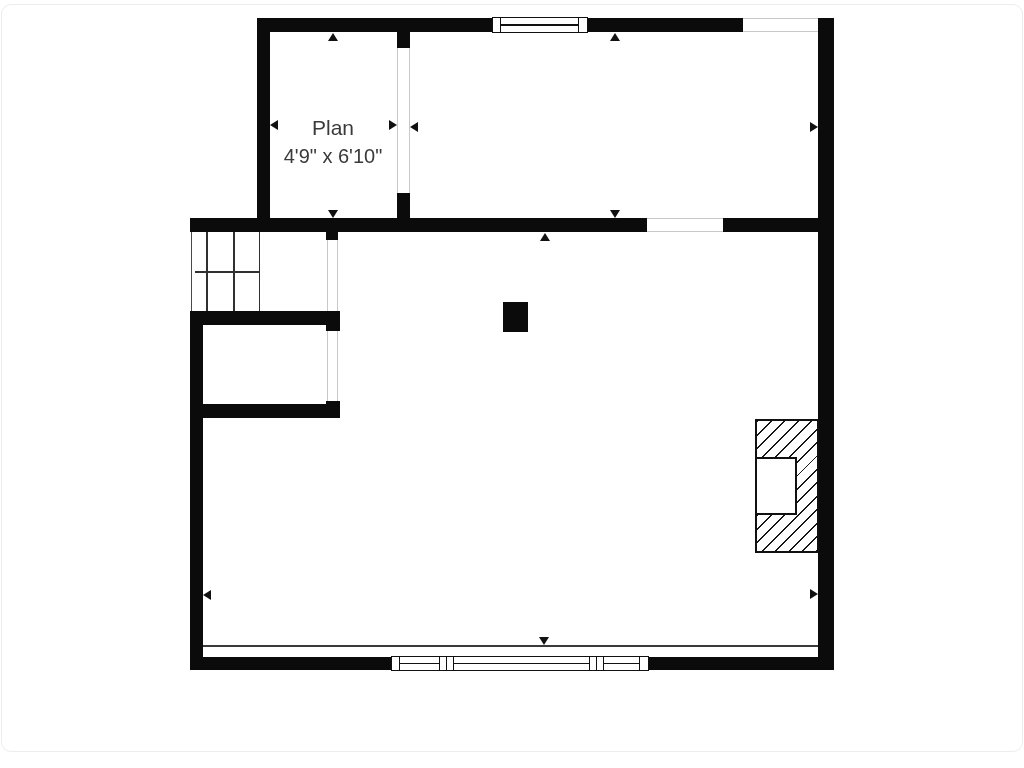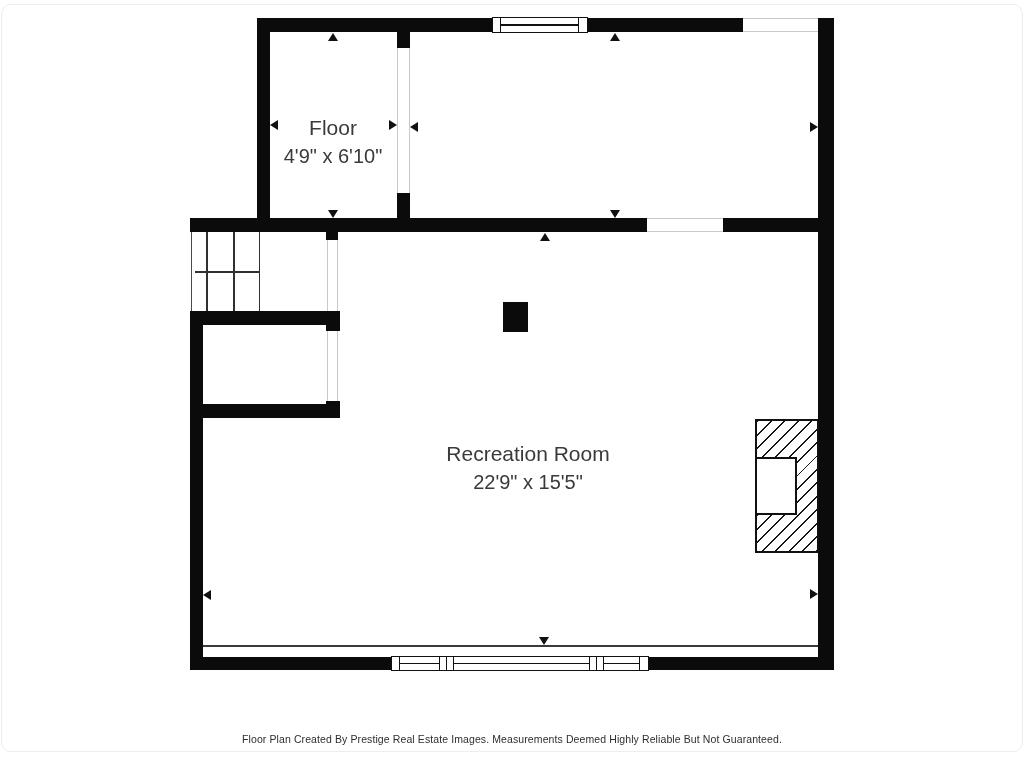--- a/index.html
+++ b/index.html
@@ -126,22 +126,17 @@
   <div class="arr left" style="left:410px;top:122px;"></div>
   <div class="arr right" style="left:810px;top:122px;"></div>
   <div class="arr up" style="left:610px;top:33px;"></div>
   <div class="arr down" style="left:610px;top:210px;"></div>
   <div class="arr up" style="left:540px;top:233px;"></div>
   <div class="arr down" style="left:539px;top:637px;"></div>
   <div class="arr left" style="left:203px;top:590px;"></div>
   <div class="arr right" style="left:810px;top:589px;"></div>
 
   <div class="room-label" style="left:333px;top:114px;">
-    <div>Floor</div>
+    <div>Plan</div>
     <div class="dims">4'9" x 6'10"</div>
   </div>
-  <div class="room-label" style="left:528px;top:439px;line-height:29px;">
-    <div>Recreation Room</div>
-    <div class="dims">22'9" x 15'5"</div>
-  </div>
 
-  <div class="footer">Floor Plan Created By Prestige Real Estate Images. Measurements Deemed Highly Reliable But Not Guaranteed.</div>
 </div>
 
 </body></html>

